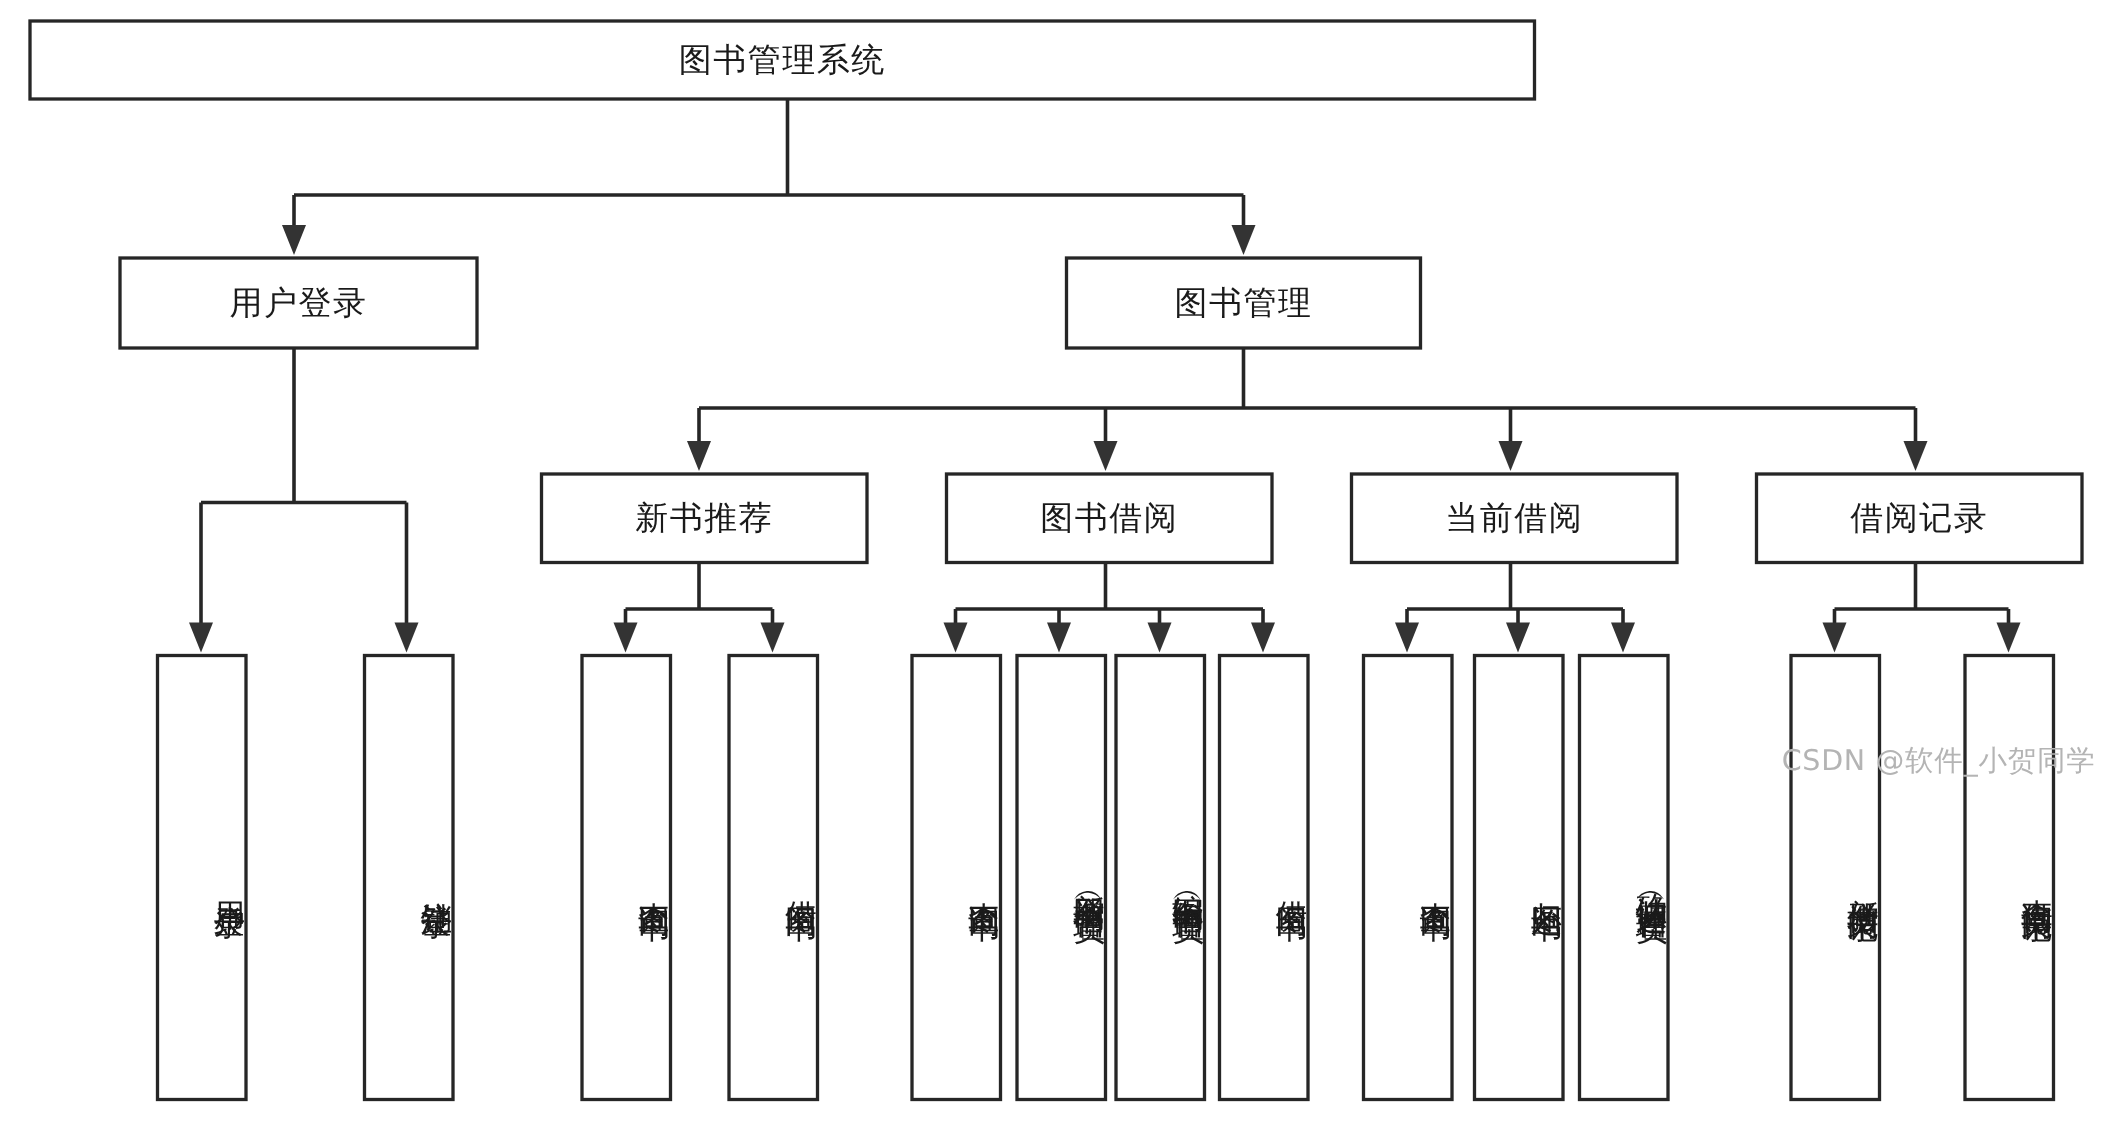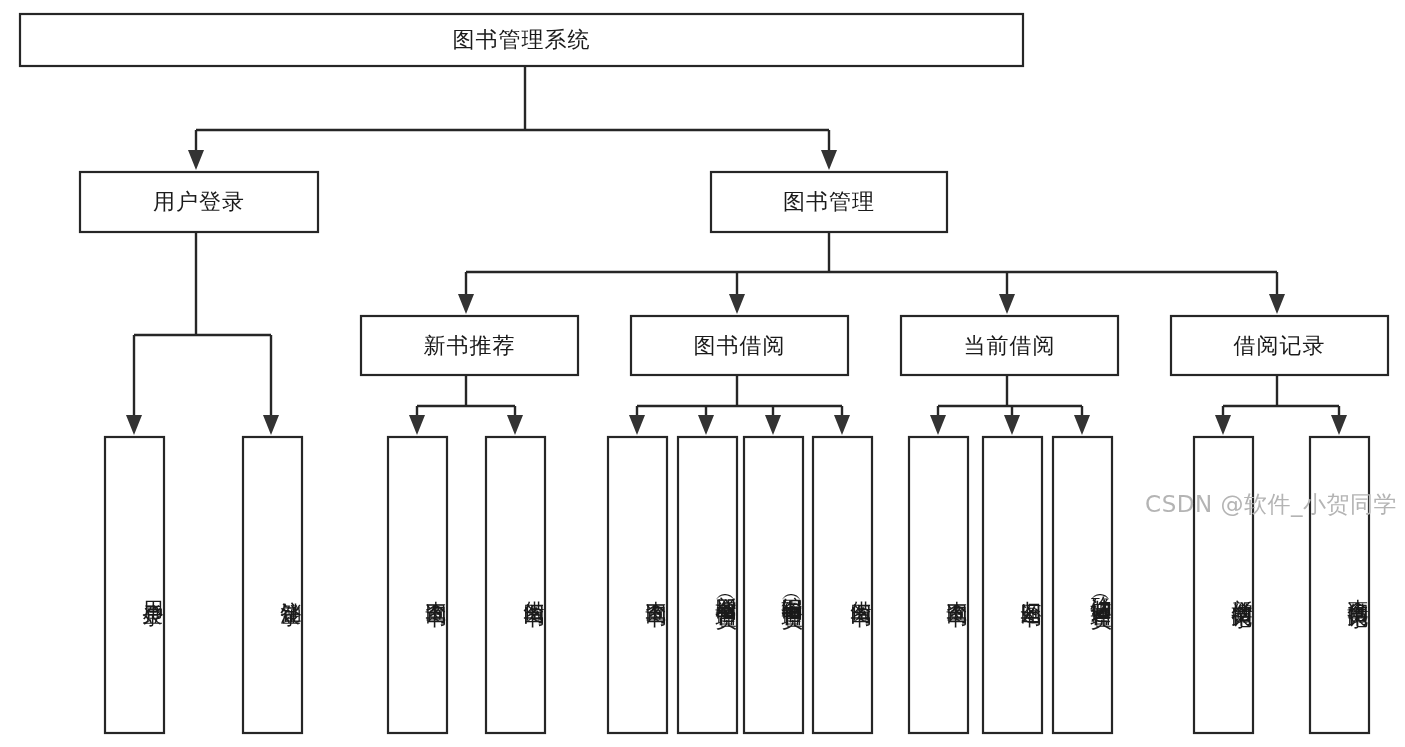--- a/index.html
+++ b/index.html
@@ -65,21 +65,21 @@
     justify-content: center;
     white-space: nowrap;
     pointer-events: none;
     user-select: none;
   }
   .watermark {
     position: absolute;
     right: 8px;
     bottom: 6px;
     font-family: "DejaVu Sans", "Liberation Sans", sans-serif;
-    font-size: 23px;
+    font-size: 19px;
     color: #b4b4b4;
     letter-spacing: 0.5px;
     white-space: nowrap;
   }
 </style>
 </head>
 <body>
 
 <div id="diagram-root">
 

